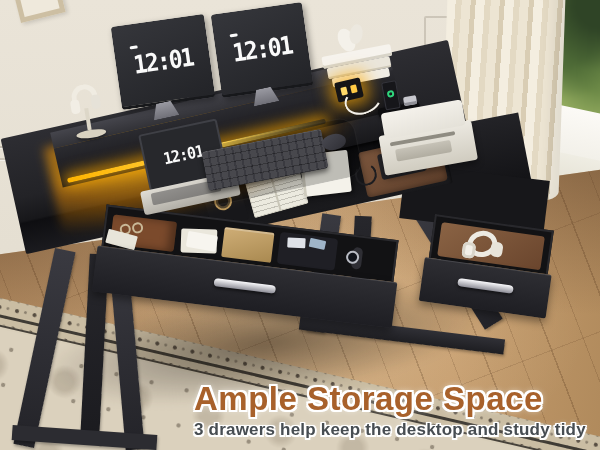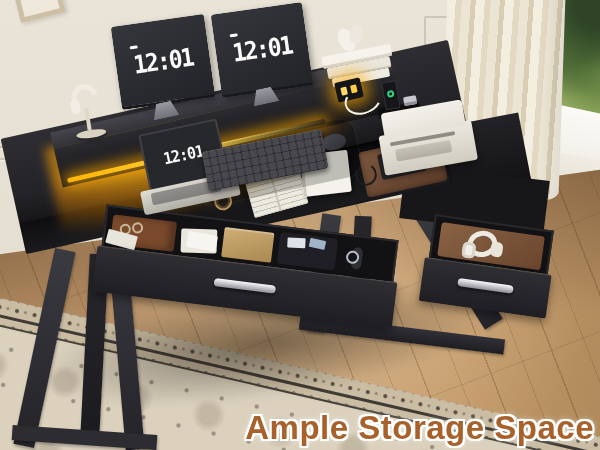--- a/index.html
+++ b/index.html
@@ -198,21 +198,21 @@
   .drawer-right { left:424px; top:222px; width:128px; height:92px; transform:rotate(8deg); z-index:10; }
   .dr-interior { left:4px; top:0; width:120px; height:44px; background:#121214; border:2px solid #28282c; border-bottom:none; }
   .mat-right { left:6px; top:5px; width:104px; height:34px; background:linear-gradient(140deg,#8a6344,#6a452d); border-radius:3px; }
   .hp-band { left:28px; top:3px; width:30px; height:26px; border:5px solid #edeae2; border-radius:50%; transform:rotate(-20deg); }
   .hp-cup-a { left:24px; top:16px; width:13px; height:16px; background:#f2efe8; border-radius:5px; box-shadow:inset 0 0 0 3px #d9d5ca; }
   .hp-cup-b { left:52px; top:12px; width:12px; height:15px; background:#e8e4da; border-radius:5px; }
   .dr-front { left:0; top:44px; width:128px; height:44px; }
   .dr-handle { left:36px; top:16px; width:56px; height:8px; }
 
   
-  .caption { right:6px; bottom:4px; width:400px; text-align:right; z-index:20; }
+  .caption { right:6px; bottom:10px; width:400px; text-align:left; z-index:20; }
   .caption-title { font-size:33px; font-weight:800; letter-spacing:.5px; color:#a8612b; line-height:1.05;
     text-shadow:-2px -2px 0 #fff, 2px -2px 0 #fff, -2px 2px 0 #fff, 2px 2px 0 #fff, 0 -2px 0 #fff, 0 2px 0 #fff, -2px 0 0 #fff, 2px 0 0 #fff, 0 0 7px rgba(255,255,255,.9); }
   .caption-subtitle { margin-top:3px; font-size:17px; font-weight:600; color:#474d52; letter-spacing:.2px;
     text-shadow:-1.5px -1.5px 0 #fff, 1.5px -1.5px 0 #fff, -1.5px 1.5px 0 #fff, 1.5px 1.5px 0 #fff, 0 -1.5px 0 #fff, 0 1.5px 0 #fff, -1.5px 0 0 #fff, 1.5px 0 0 #fff, 0 0 5px rgba(255,255,255,.9); }
 </style>
 </head>
 <body>
 
 <div class="scene">
 
@@ -372,15 +372,16 @@
         <div class="abs hp-cup-b"></div>
       </div>
     </div>
     <div class="abs drawer-front dr-front">
       <div class="abs handle dr-handle"></div>
     </div>
   </div>
 
   <div class="abs caption">
     <div class="caption-title">Ample Storage Space</div>
+    <div class="caption-subtitle">3 drawers help keep the desktop and study tidy</div>
   </div>
 
 </div>
 
 </body></html>

